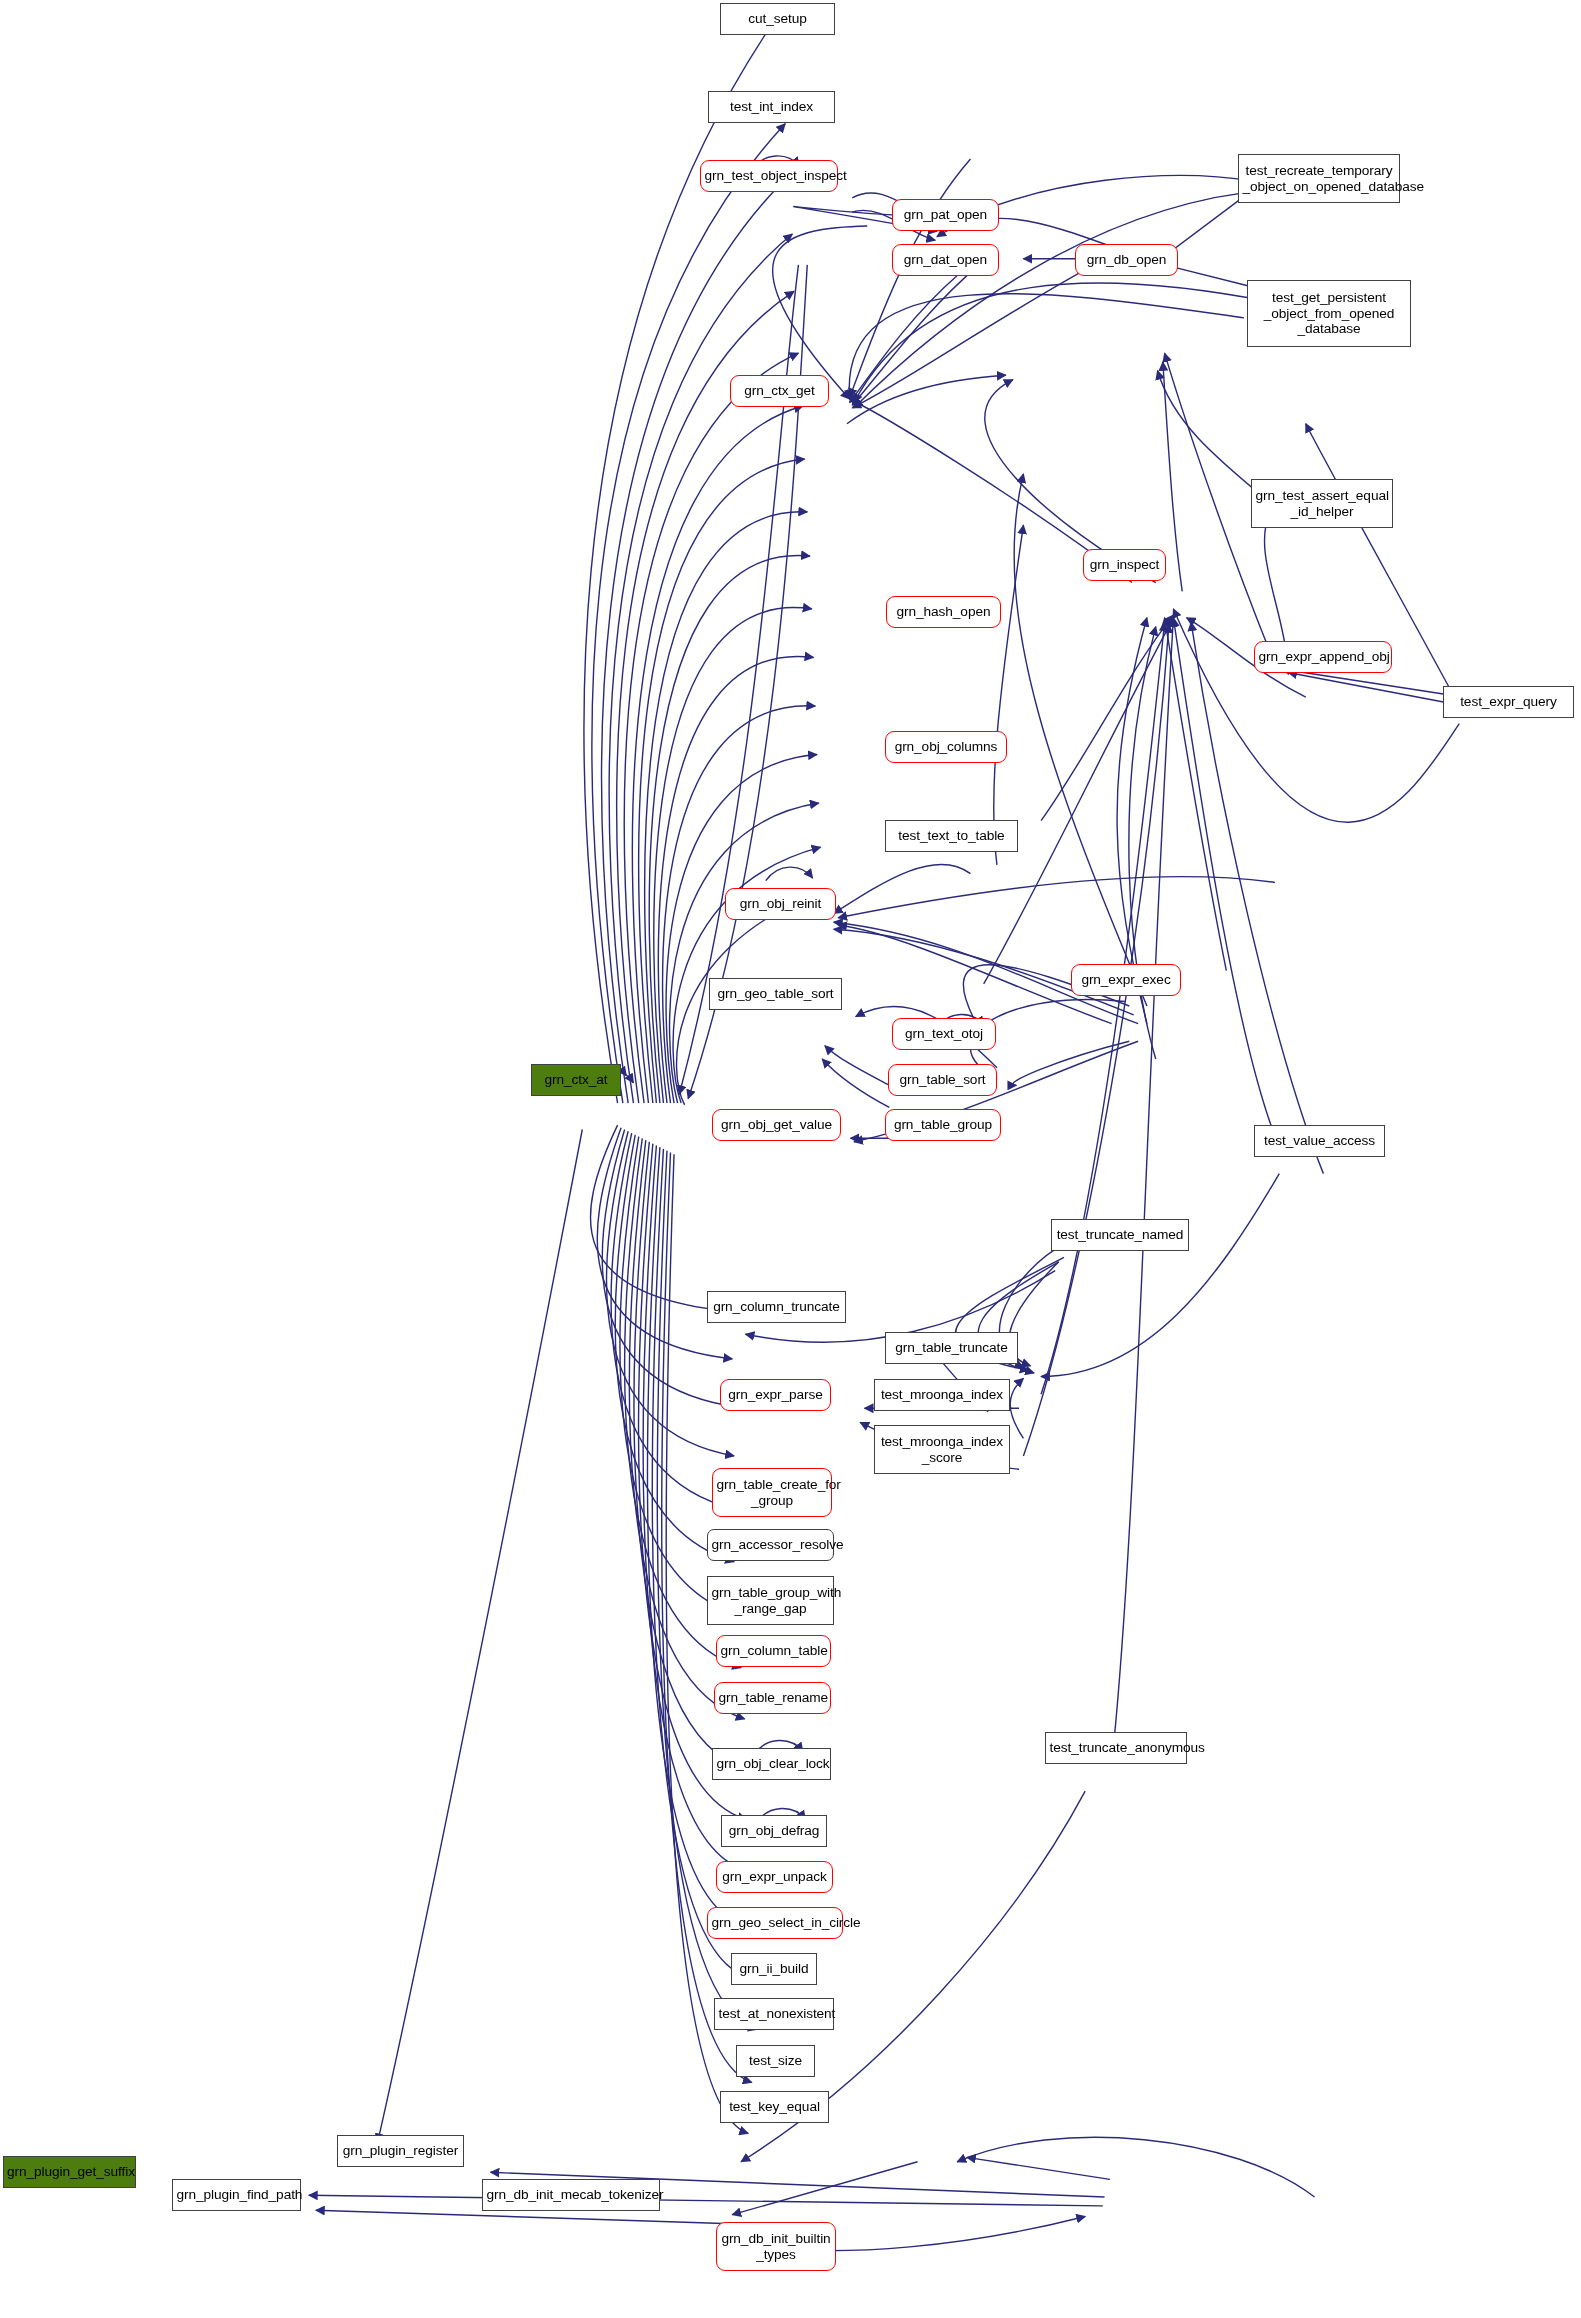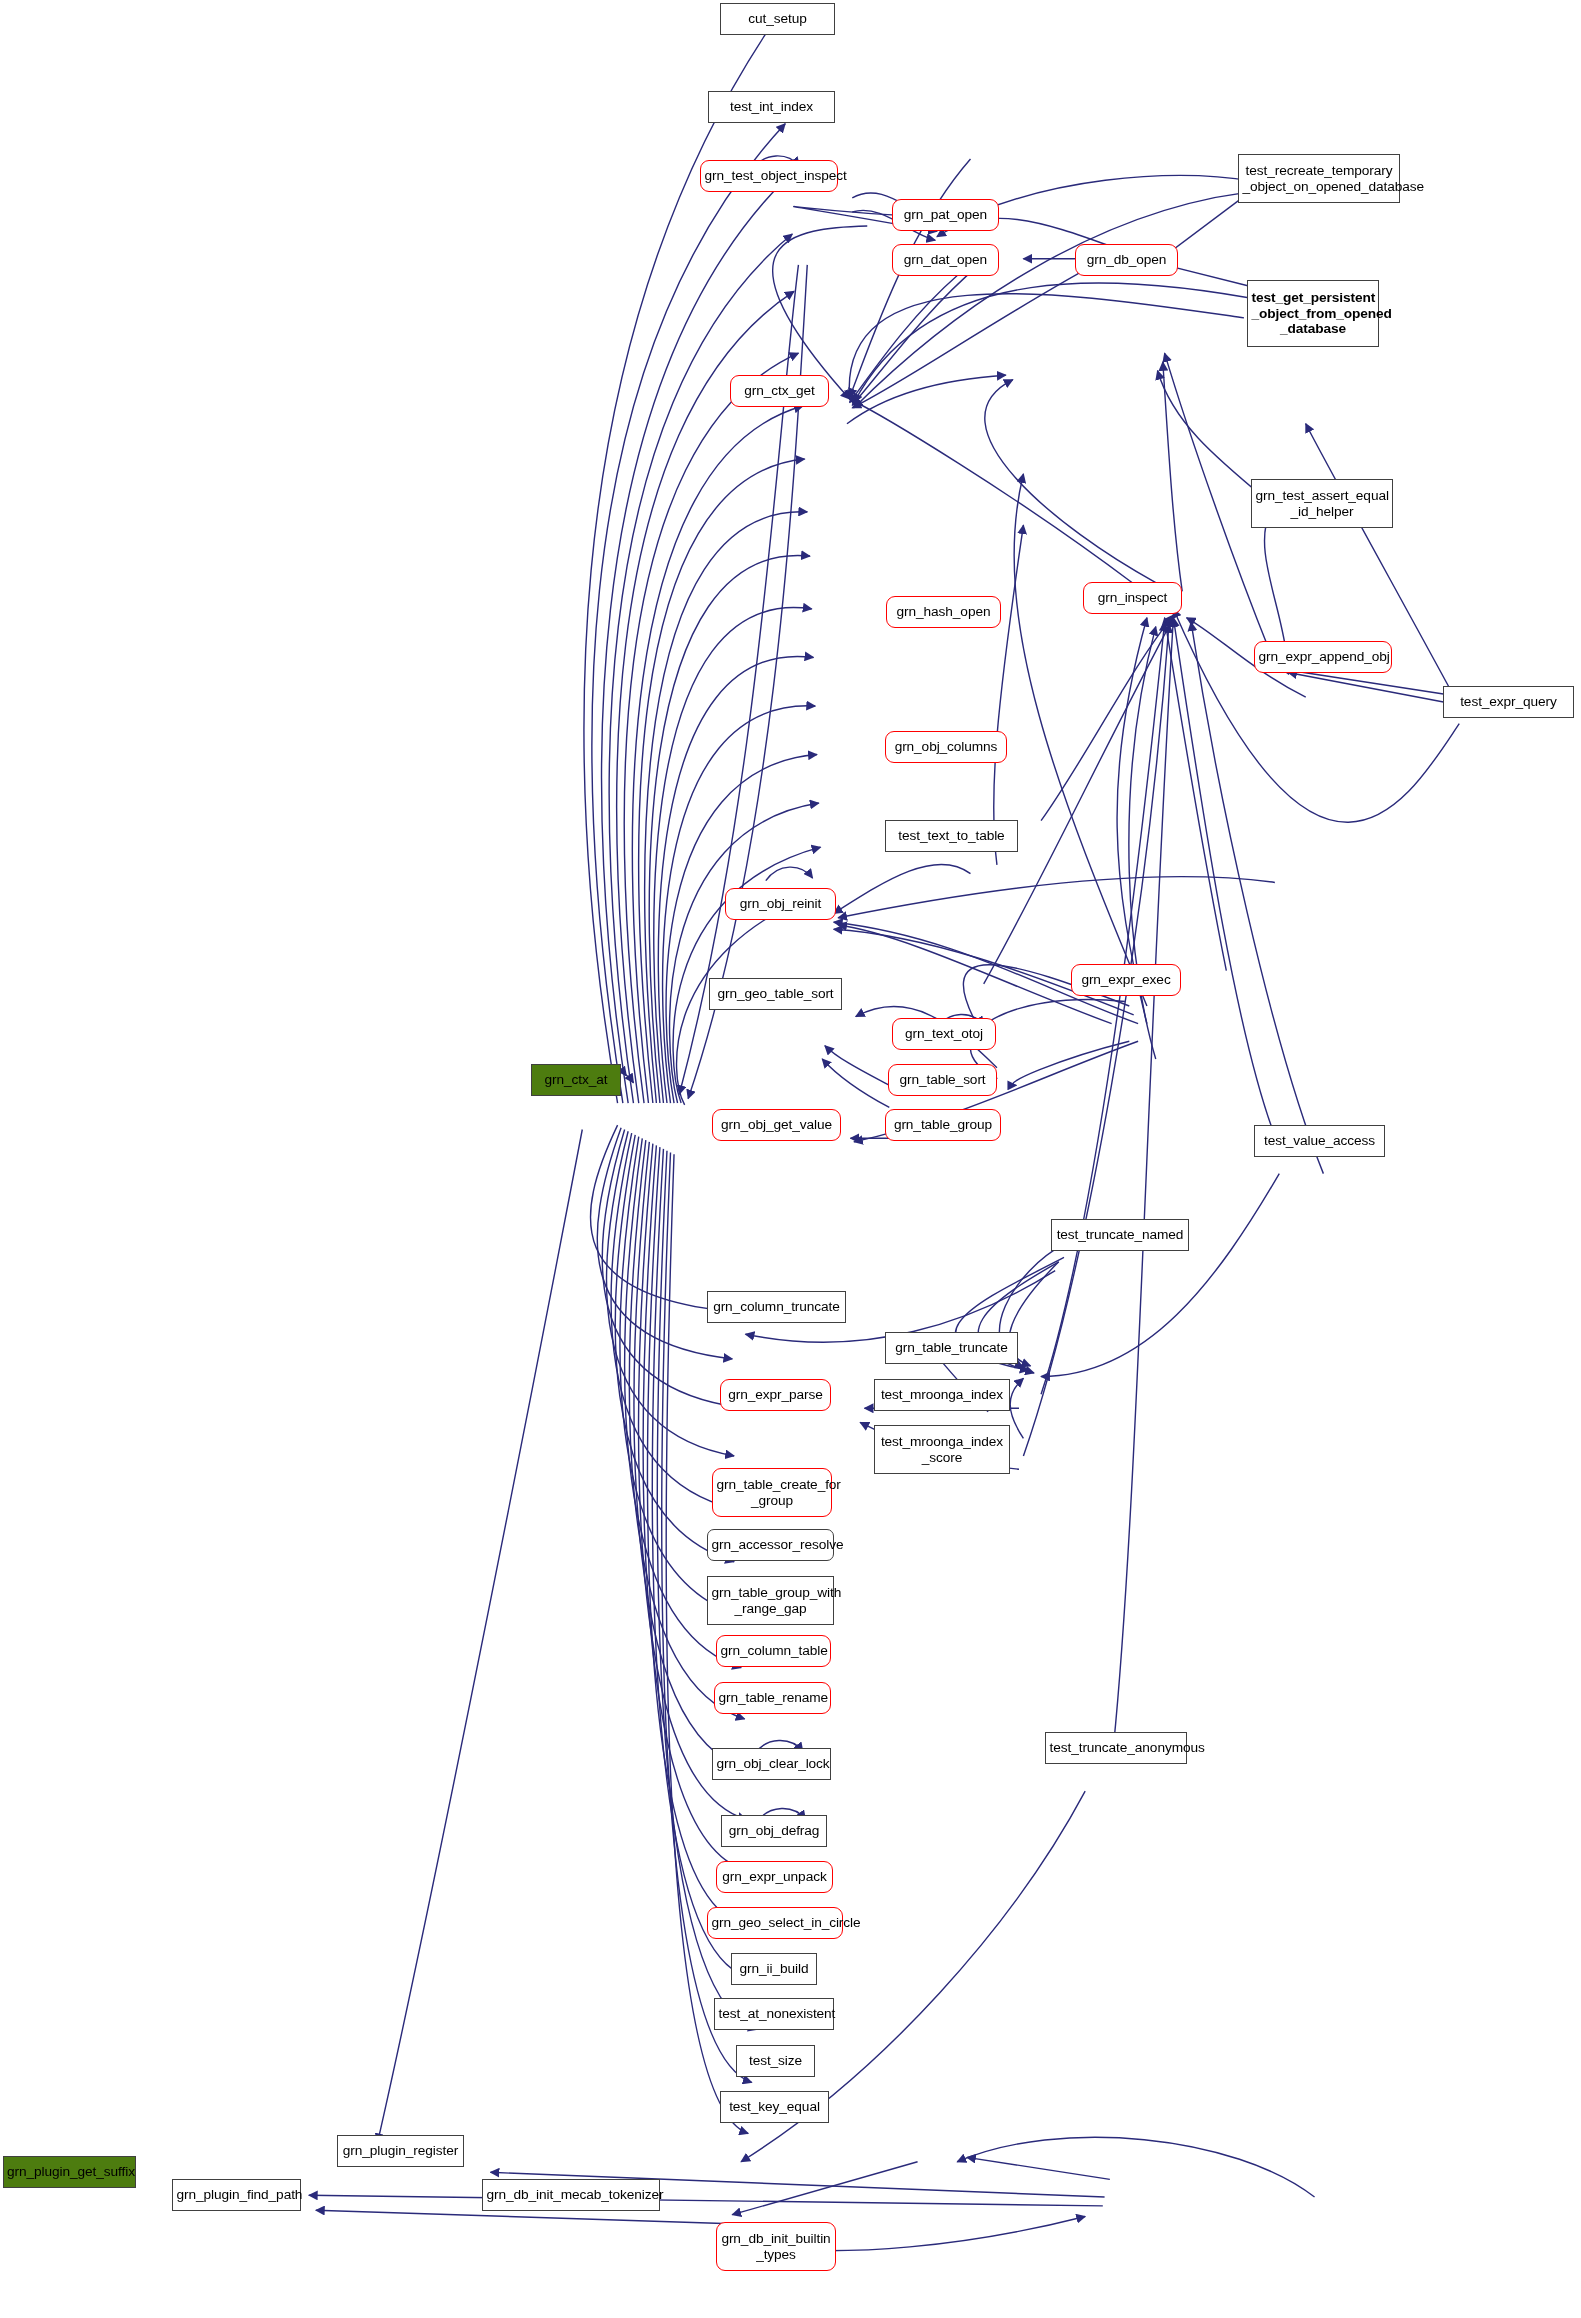--- a/index.html
+++ b/index.html
@@ -218,27 +218,27 @@
 
   <div id="nodes">
       <div class="node" style="left: 720px; top: 2.6px; width: 115px; height: 32px;"><span class="node-label">cut_setup</span></div>
       <div class="node" style="left: 708px; top: 91px; width: 127px; height: 32px;"><span class="node-label">test_int_index</span></div>
       <div class="node red" style="left: 700px; top: 160px; width: 138px; height: 32px;"><span class="node-label">grn_test_object_inspect</span></div>
       <div class="node red" style="left: 892px; top: 199px; width: 107px; height: 32px;"><span class="node-label">grn_pat_open</span></div>
       <div class="node red" style="left: 892px; top: 244px; width: 107px; height: 32px;"><span class="node-label">grn_dat_open</span></div>
       <div class="node red" style="left: 1075px; top: 244px; width: 103px; height: 32px;"><span class="node-label">grn_db_open</span></div>
       <div class="node" style="left: 1238px; top: 154px; width: 162px; height: 49px;"><span class="node-label">test_recreate_temporary
 _object_on_opened_database</span></div>
-      <div class="node" style="left: 1247px; top: 280px; width: 132px; height: 67px; font-weight: bold;"><span class="node-label">test_get_persistent
+      <div class="node" style="left: 1247px; top: 280px; width: 164px; height: 67px;"><span class="node-label">test_get_persistent
 _object_from_opened
 _database</span></div>
       <div class="node red" style="left: 730px; top: 375px; width: 99px; height: 32px;"><span class="node-label">grn_ctx_get</span></div>
       <div class="node" style="left: 1251px; top: 479px; width: 142px; height: 49px;"><span class="node-label">grn_test_assert_equal
 _id_helper</span></div>
-      <div class="node red" style="left: 1083px; top: 549px; width: 99px; height: 32px; margin-top: 33px;"><span class="node-label">grn_inspect</span></div>
+      <div class="node red" style="left: 1083px; top: 549px; width: 83px; height: 32px;"><span class="node-label">grn_inspect</span></div>
       <div class="node red" style="left: 886px; top: 596px; width: 115px; height: 32px;"><span class="node-label">grn_hash_open</span></div>
       <div class="node red" style="left: 1254px; top: 641px; width: 138px; height: 32px;"><span class="node-label">grn_expr_append_obj</span></div>
       <div class="node" style="left: 1443px; top: 686px; width: 131px; height: 32px;"><span class="node-label">test_expr_query</span></div>
       <div class="node red" style="left: 885px; top: 731px; width: 122px; height: 32px;"><span class="node-label">grn_obj_columns</span></div>
       <div class="node" style="left: 885px; top: 820px; width: 133px; height: 32px;"><span class="node-label">test_text_to_table</span></div>
       <div class="node red" style="left: 725px; top: 888px; width: 111px; height: 32px;"><span class="node-label">grn_obj_reinit</span></div>
       <div class="node red" style="left: 1071px; top: 964px; width: 110px; height: 32px;"><span class="node-label">grn_expr_exec</span></div>
       <div class="node" style="left: 709px; top: 978px; width: 133px; height: 32px;"><span class="node-label">grn_geo_table_sort</span></div>
       <div class="node red" style="left: 892px; top: 1018px; width: 104px; height: 32px;"><span class="node-label">grn_text_otoj</span></div>
       <div class="node root" style="left: 531px; top: 1064px; width: 90px; height: 32px;"><span class="node-label">grn_ctx_at</span></div>

